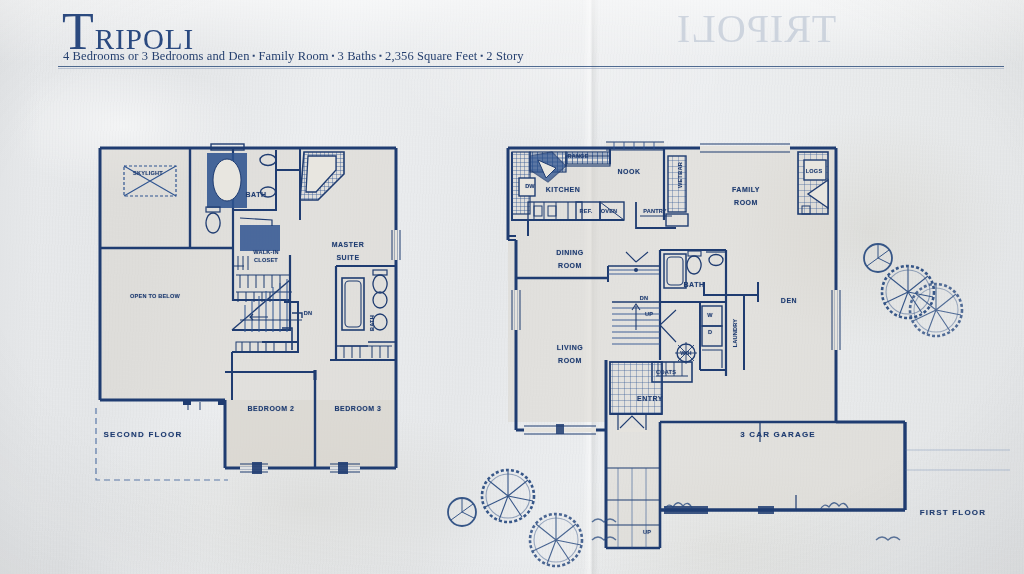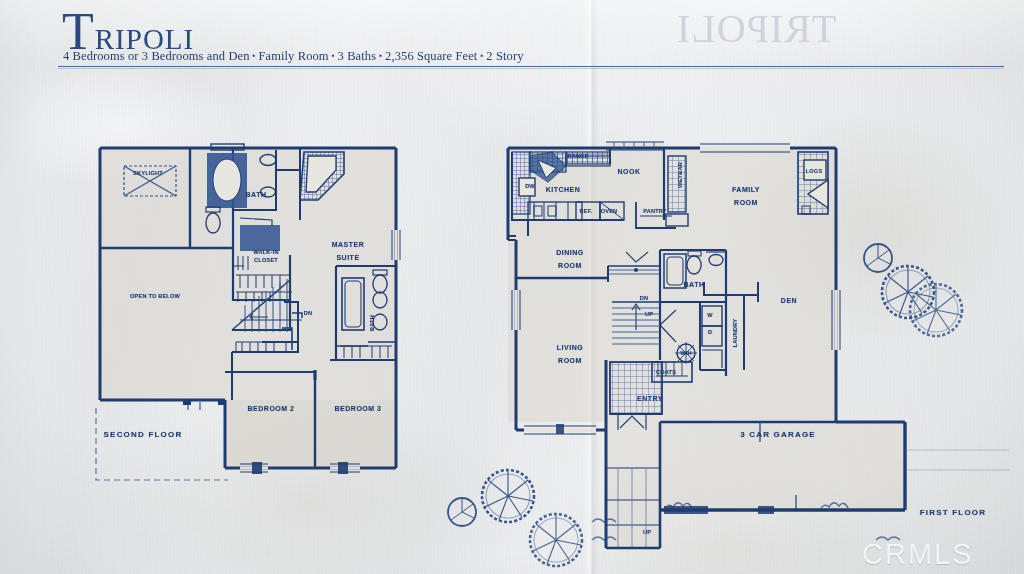--- a/index.html
+++ b/index.html
@@ -491,14 +491,13 @@
         <div class="lbl ctr s" style="left: 570px; top: 291px;">ROOM</div>
         <div class="lbl ctr xs" style="left: 666px; top: 302px;">COATS</div>
         <div class="lbl ctr s" style="left: 650px; top: 329px;">ENTRY</div>
         <div class="lbl ctr xs" style="left: 647px; top: 462px;">UP</div>
         <div class="lbl ctr m" style="left: 778px; top: 365px;">3 CAR GARAGE</div>
         <div class="lbl ctr m" style="left: 953px; top: 443px;">FIRST FLOOR</div>
       </div>
   </div>
 
   <div class="vig"></div>
-  <div class="wm">CRMLS</div>
 </div>
 
 </body></html>

